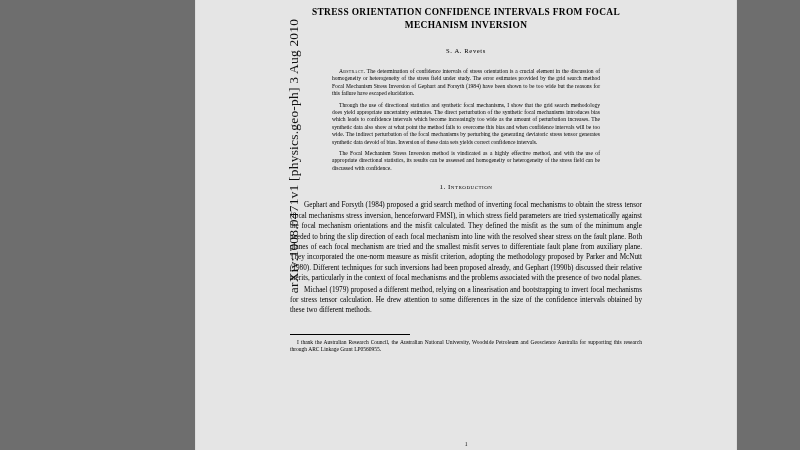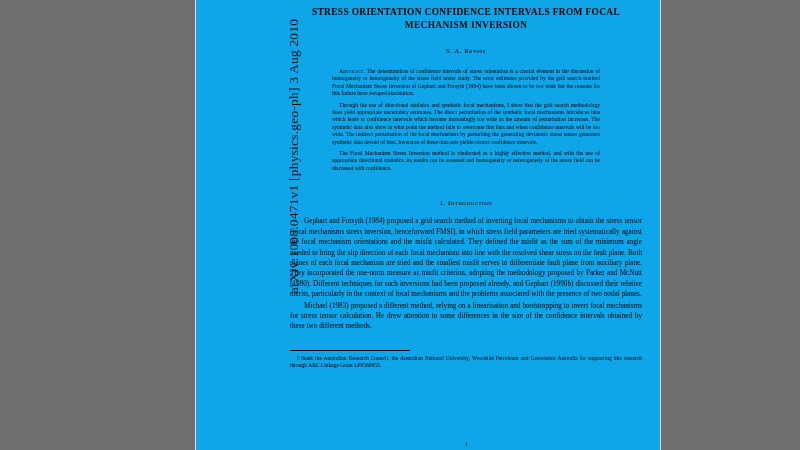--- a/index.html
+++ b/index.html
@@ -10,23 +10,23 @@
   body {
     width: 800px;
     height: 450px;
     overflow: hidden;
     font-family: "Liberation Serif", serif;
   }
   .page {
     position: absolute;
     left: 196px;
     top: 0;
-    width: 464px;
+    width: 540px;
     height: 450px;
-    background: #0ea5e9;
+    background: #e5e5e5;
     box-shadow: 0 0 0 1px #dcdcdc;
     overflow: hidden;
   }
   .arxiv-stamp {
     position: absolute;
     left: -52px;
     top: 148px;
     width: 300px;
     transform: rotate(-90deg);
     transform-origin: center center;
@@ -76,21 +76,21 @@
     letter-spacing: 0.3px;
   }
   .abstract p {
     margin: 0;
     text-indent: 7px;
   }
   .abstract p + p {
     margin-top: 4px;
   }
   .section-head {
-    margin: 27px auto 0;
+    margin: 11px auto 0;
     text-align: center;
     font-size: 7px;
     font-variant: small-caps;
     letter-spacing: 0.5px;
     color: #000;
   }
   .body-text {
     margin: 9px auto 16px;
     width: 352px;
     font-size: 7.2px;
@@ -150,21 +150,21 @@
       <p>The Focal Mechanism Stress Inversion method is vindicated as a highly effective method, and with the use of appropriate directional statistics, its results can be assessed and homogeneity or heterogeneity of the stress field can be discussed with confidence.</p>
     </div>
 
     <div class="section-head">
       <span>1.</span>
       <span>Introduction</span>
     </div>
 
     <div class="body-text">
       <p>Gephart and Forsyth (1984) proposed a grid search method of inverting focal mechanisms to obtain the stress tensor (focal mechanisms stress inversion, henceforward FMSI), in which stress field parameters are tried systematically against the focal mechanism orientations and the misfit calculated. They defined the misfit as the sum of the minimum angle needed to bring the slip direction of each focal mechanism into line with the resolved shear stress on the fault plane. Both planes of each focal mechanism are tried and the smallest misfit serves to differentiate fault plane from auxiliary plane. They incorporated the one-norm measure as misfit criterion, adopting the methodology proposed by Parker and McNutt (1980). Different techniques for such inversions had been proposed already, and Gephart (1990b) discussed their relative merits, particularly in the context of focal mechanisms and the problems associated with the presence of two nodal planes.</p>
-      <p>Michael (1983) proposed a different method, relying on a linearisation and bootstrapping to invert focal mechanisms for stress tensor calculation. He drew attention to some differences in the size of the confidence intervals obtained by these two different methods.</p>
+      <p>Michael (1979) proposed a different method, relying on a linearisation and bootstrapping to invert focal mechanisms for stress tensor calculation. He drew attention to some differences in the size of the confidence intervals obtained by these two different methods.</p>
     </div>
 
     <div class="footnote-rule"></div>
 
     <div class="footnote">
       <p>I thank the Australian Research Council, the Australian National University, Woodside Petroleum and Geoscience Australia for supporting this research through ARC Linkage Grant LP0560955.</p>
     </div>
 
   </div>
 

